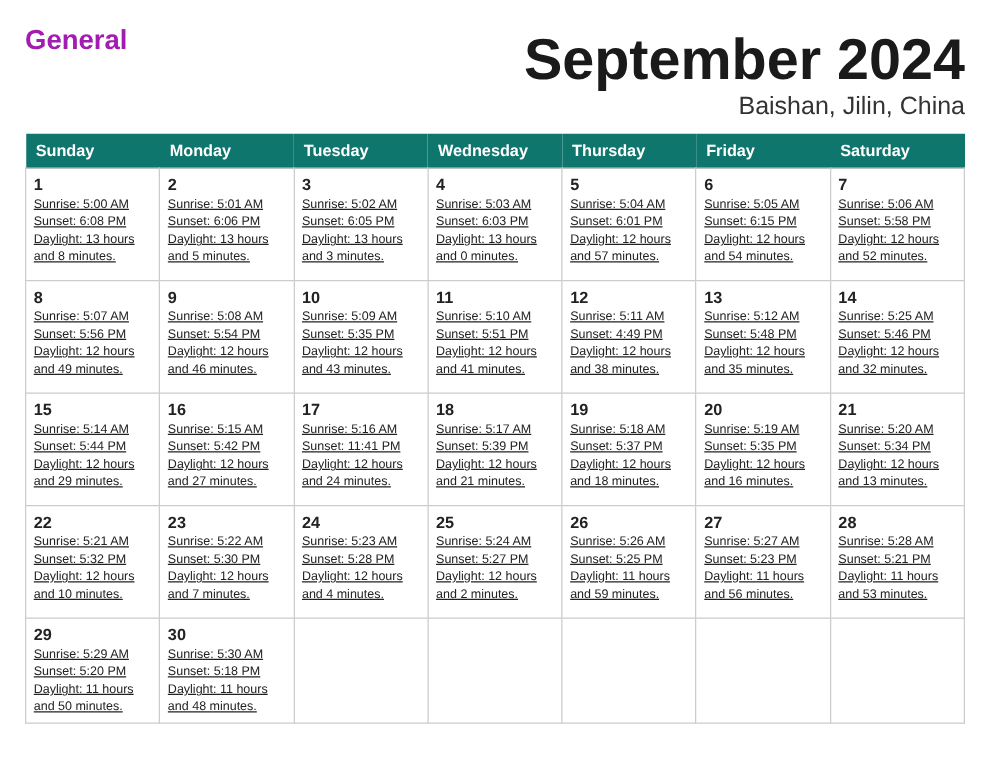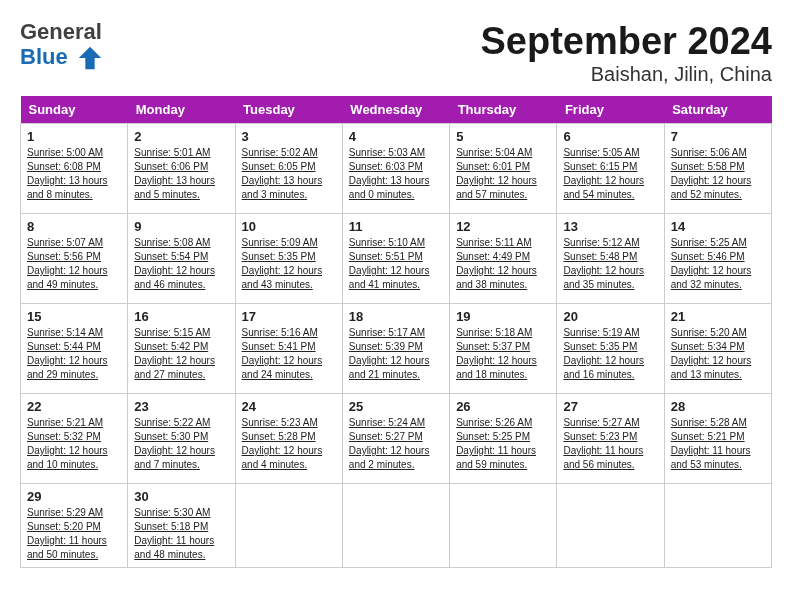--- a/index.html
+++ b/index.html
@@ -20,46 +20,46 @@
       display: flex;
       align-items: center;
     }
     .logo-text {
       font-size: 22px;
       font-weight: bold;
       color: #1a1a1a;
       line-height: 1.1;
     }
     .logo-text span {
-      color: #404040;
+      color: #a21caf;
     }
     .logo-icon {
       width: 28px;
       height: 28px;
       margin-left: 2px;
     }
     .title-section {
       text-align: right;
     }
     .month-title {
-      font-size: 38px;
+      font-size: 46px;
       font-weight: bold;
       color: #1a1a1a;
     }
     .location-title {
       font-size: 20px;
       color: #333;
     }
     .calendar-table {
       width: 100%;
       border-collapse: collapse;
       table-layout: fixed;
     }
     .calendar-table th {
-      background-color: #a21caf;
+      background-color: #0f766e;
       color: #fff;
       text-align: left;
       padding: 6px 8px;
       font-size: 13px;
       font-weight: bold;
     }
     .calendar-table td {
       border: 1px solid #ccc;
       vertical-align: top;
       padding: 5px 6px;
@@ -89,26 +89,20 @@
     }
   </style>
 </head>
 <body>
 
 <div class="header-section">
   <div class="logo">
     <div>
       <div class="logo-text">
         <span>General</span>
-      </div>
-      <div class="logo-text">
-        <span style="color:#1a6bb5;">Blue</span>
-        <svg class="logo-icon" viewBox="0 0 30 30" style="display:inline-block;vertical-align:middle;">
-          <polygon points="15,3 27,15 20,15 20,27 10,27 10,15 3,15" fill="#1a6bb5"></polygon>
-        </svg>
       </div>
     </div>
   </div>
   <div class="title-section">
     <div class="month-title">September 2024</div>
     <div class="location-title">Baishan, Jilin, China</div>
   </div>
 </div>
 
 <table class="calendar-table">
@@ -254,21 +248,21 @@
     <div class="day-info">
       <span>Sunrise: 5:15 AM</span><br>
       <span>Sunset: 5:42 PM</span><br>
       <span>Daylight: 12 hours and 27 minutes.</span>
     </div>
   </td>
         <td>
     <span class="day-number">17</span>
     <div class="day-info">
       <span>Sunrise: 5:16 AM</span><br>
-      <span>Sunset: 5:41 PM</span><br>
+      <span>Sunset: 11:41 PM</span><br>
       <span>Daylight: 12 hours and 24 minutes.</span>
     </div>
   </td>
         <td>
     <span class="day-number">18</span>
     <div class="day-info">
       <span>Sunrise: 5:17 AM</span><br>
       <span>Sunset: 5:39 PM</span><br>
       <span>Daylight: 12 hours and 21 minutes.</span>
     </div>

